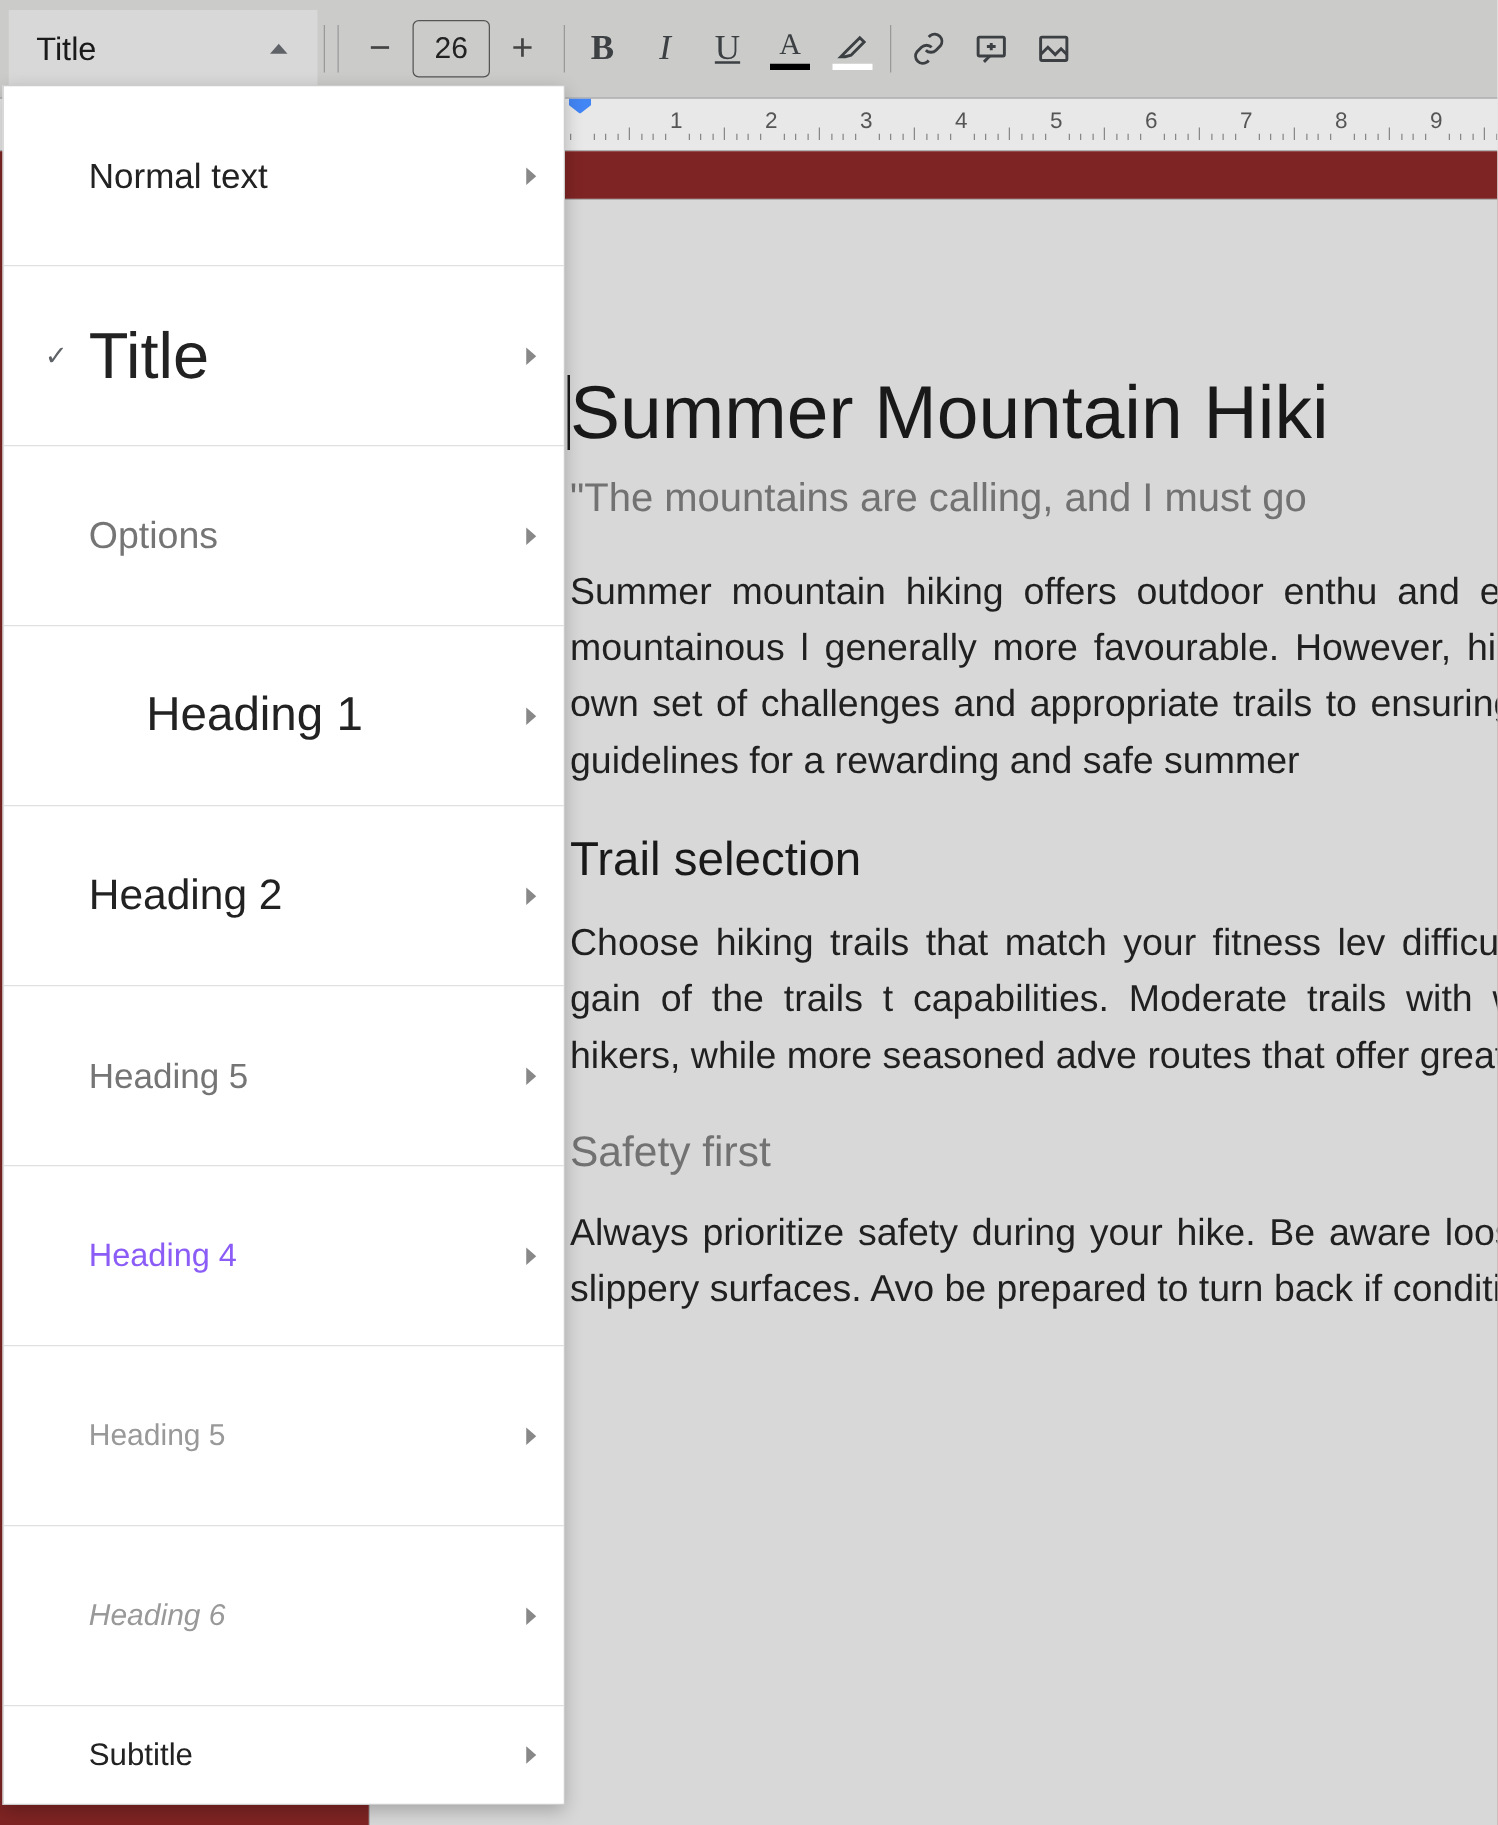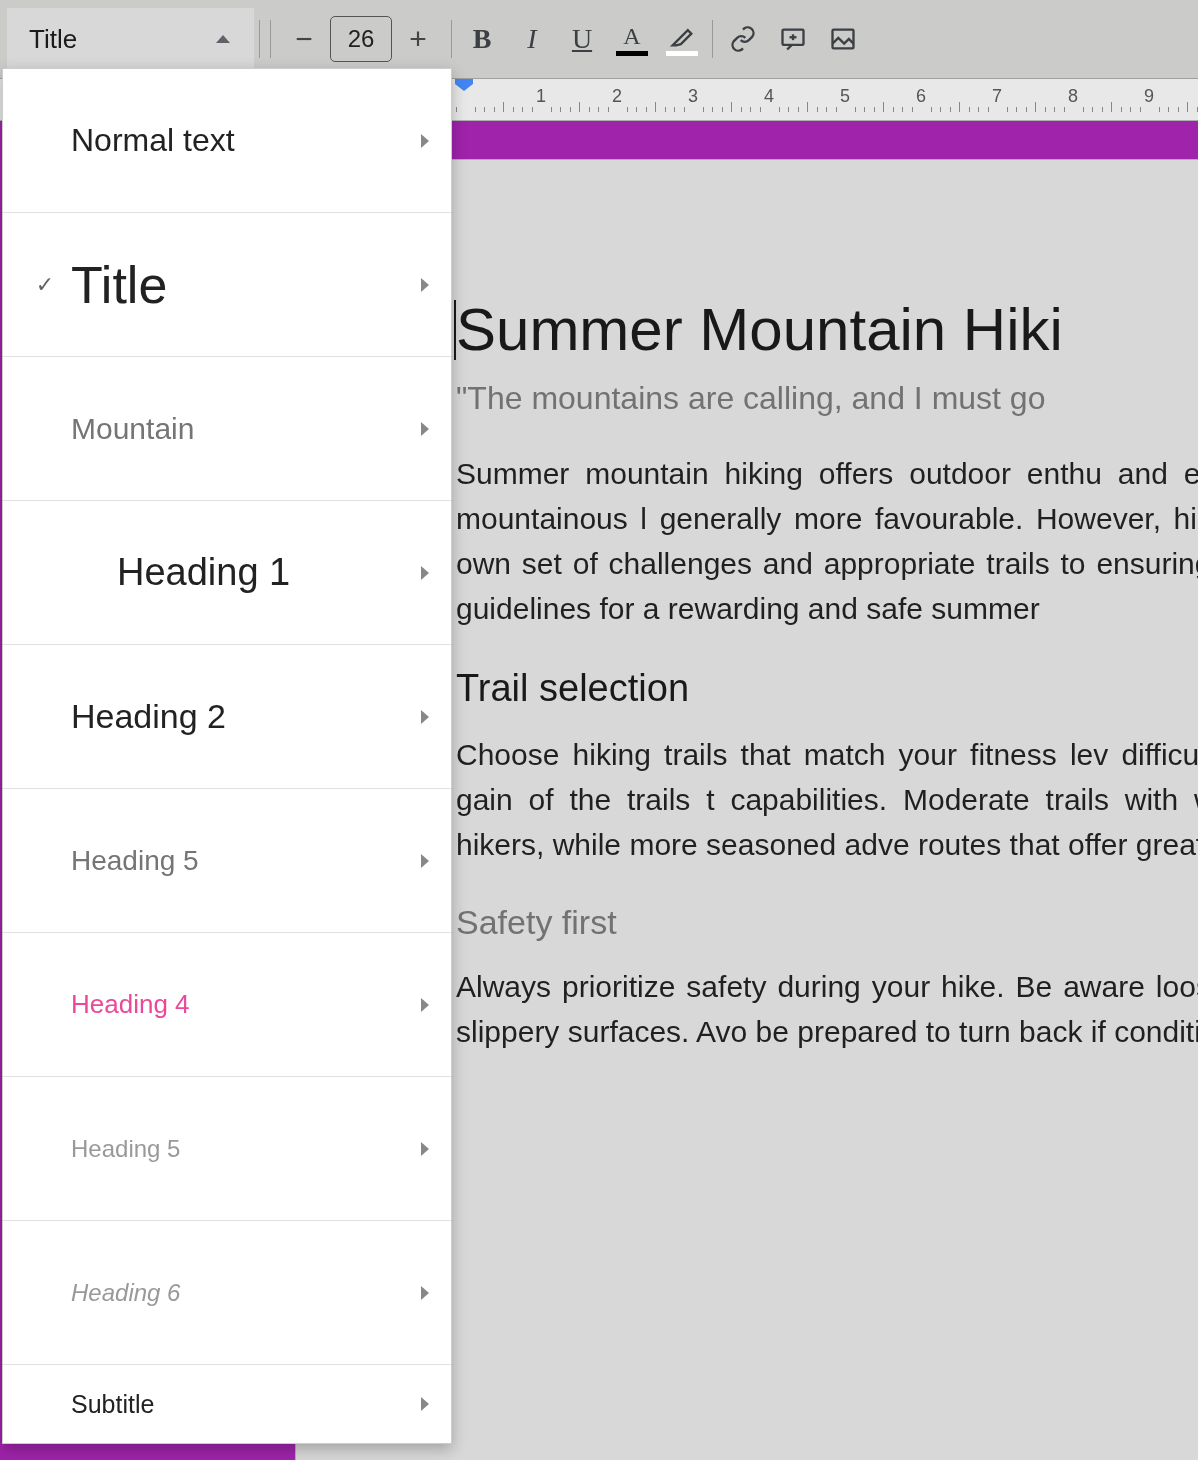--- a/index.html
+++ b/index.html
@@ -181,21 +181,21 @@
     .ruler-tick.major { height: 10px; top: auto; }
     .ruler-tick.minor { height: 5px; }
     
     
     .doc-area {
       position: absolute;
       top: 121px;
       left: 0;
       right: 0;
       bottom: 0;
-      background: #a21caf;
+      background: #7f1d1d;
       overflow: hidden;
     }
     
     .modal-overlay {
       position: absolute;
       top: 0; left: 0; right: 0; bottom: 0;
       background: rgba(128,128,128,0.08);
       pointer-events: none;
     }
     
@@ -292,27 +292,27 @@
       justify-content: center;
       align-items: center;
       font-size: 22px;
       color: #5f6368;
     }
     
     .style-label {
       flex: 1;
       color: #222;
     }
-    .style-label.normal { font-size: 32px; }
+    .style-label.normal { font-size: 28px; }
     .style-label.title { font-size: 52px; font-weight: 400;}
     .style-label.subtitle { font-size: 30px; color: #757575;}
     .style-label.h1 { font-size: 38px; margin-left: 46px; }
     .style-label.h2 { font-size: 34px; }
     .style-label.h3 { font-size: 28px; color: #757575;}
-    .style-label.h4 { font-size: 26px; color: #ec4899;}
+    .style-label.h4 { font-size: 26px; color: #8b5cf6;}
     .style-label.h5 { font-size: 24px; color: #999;}
     .style-label.h6 { font-size: 24px; color: #999; font-style: italic;}
     .style-label.options { font-size: 25px; }
     
     .submenu-arrow {
       width: 0; height: 0;
       border-top: 7px solid transparent;
       border-bottom: 7px solid transparent;
       border-left: 8px solid #888;
     }
@@ -492,21 +492,21 @@
       <div class="style-label normal">Normal text</div>
       <div class="submenu-arrow"></div>
     </div>
     <div class="style-item">
       <div class="check-col">✓</div>
       <div class="style-label title">Title</div>
       <div class="submenu-arrow"></div>
     </div>
     <div class="style-item">
       <div class="check-col"></div>
-      <div class="style-label subtitle">Mountain</div>
+      <div class="style-label subtitle">Options</div>
       <div class="submenu-arrow"></div>
     </div>
     <div class="style-item">
       <div class="check-col"></div>
       <div class="style-label h1">Heading 1</div>
       <div class="submenu-arrow"></div>
     </div>
     <div class="style-item">
       <div class="check-col"></div>
       <div class="style-label h2">Heading 2</div>

